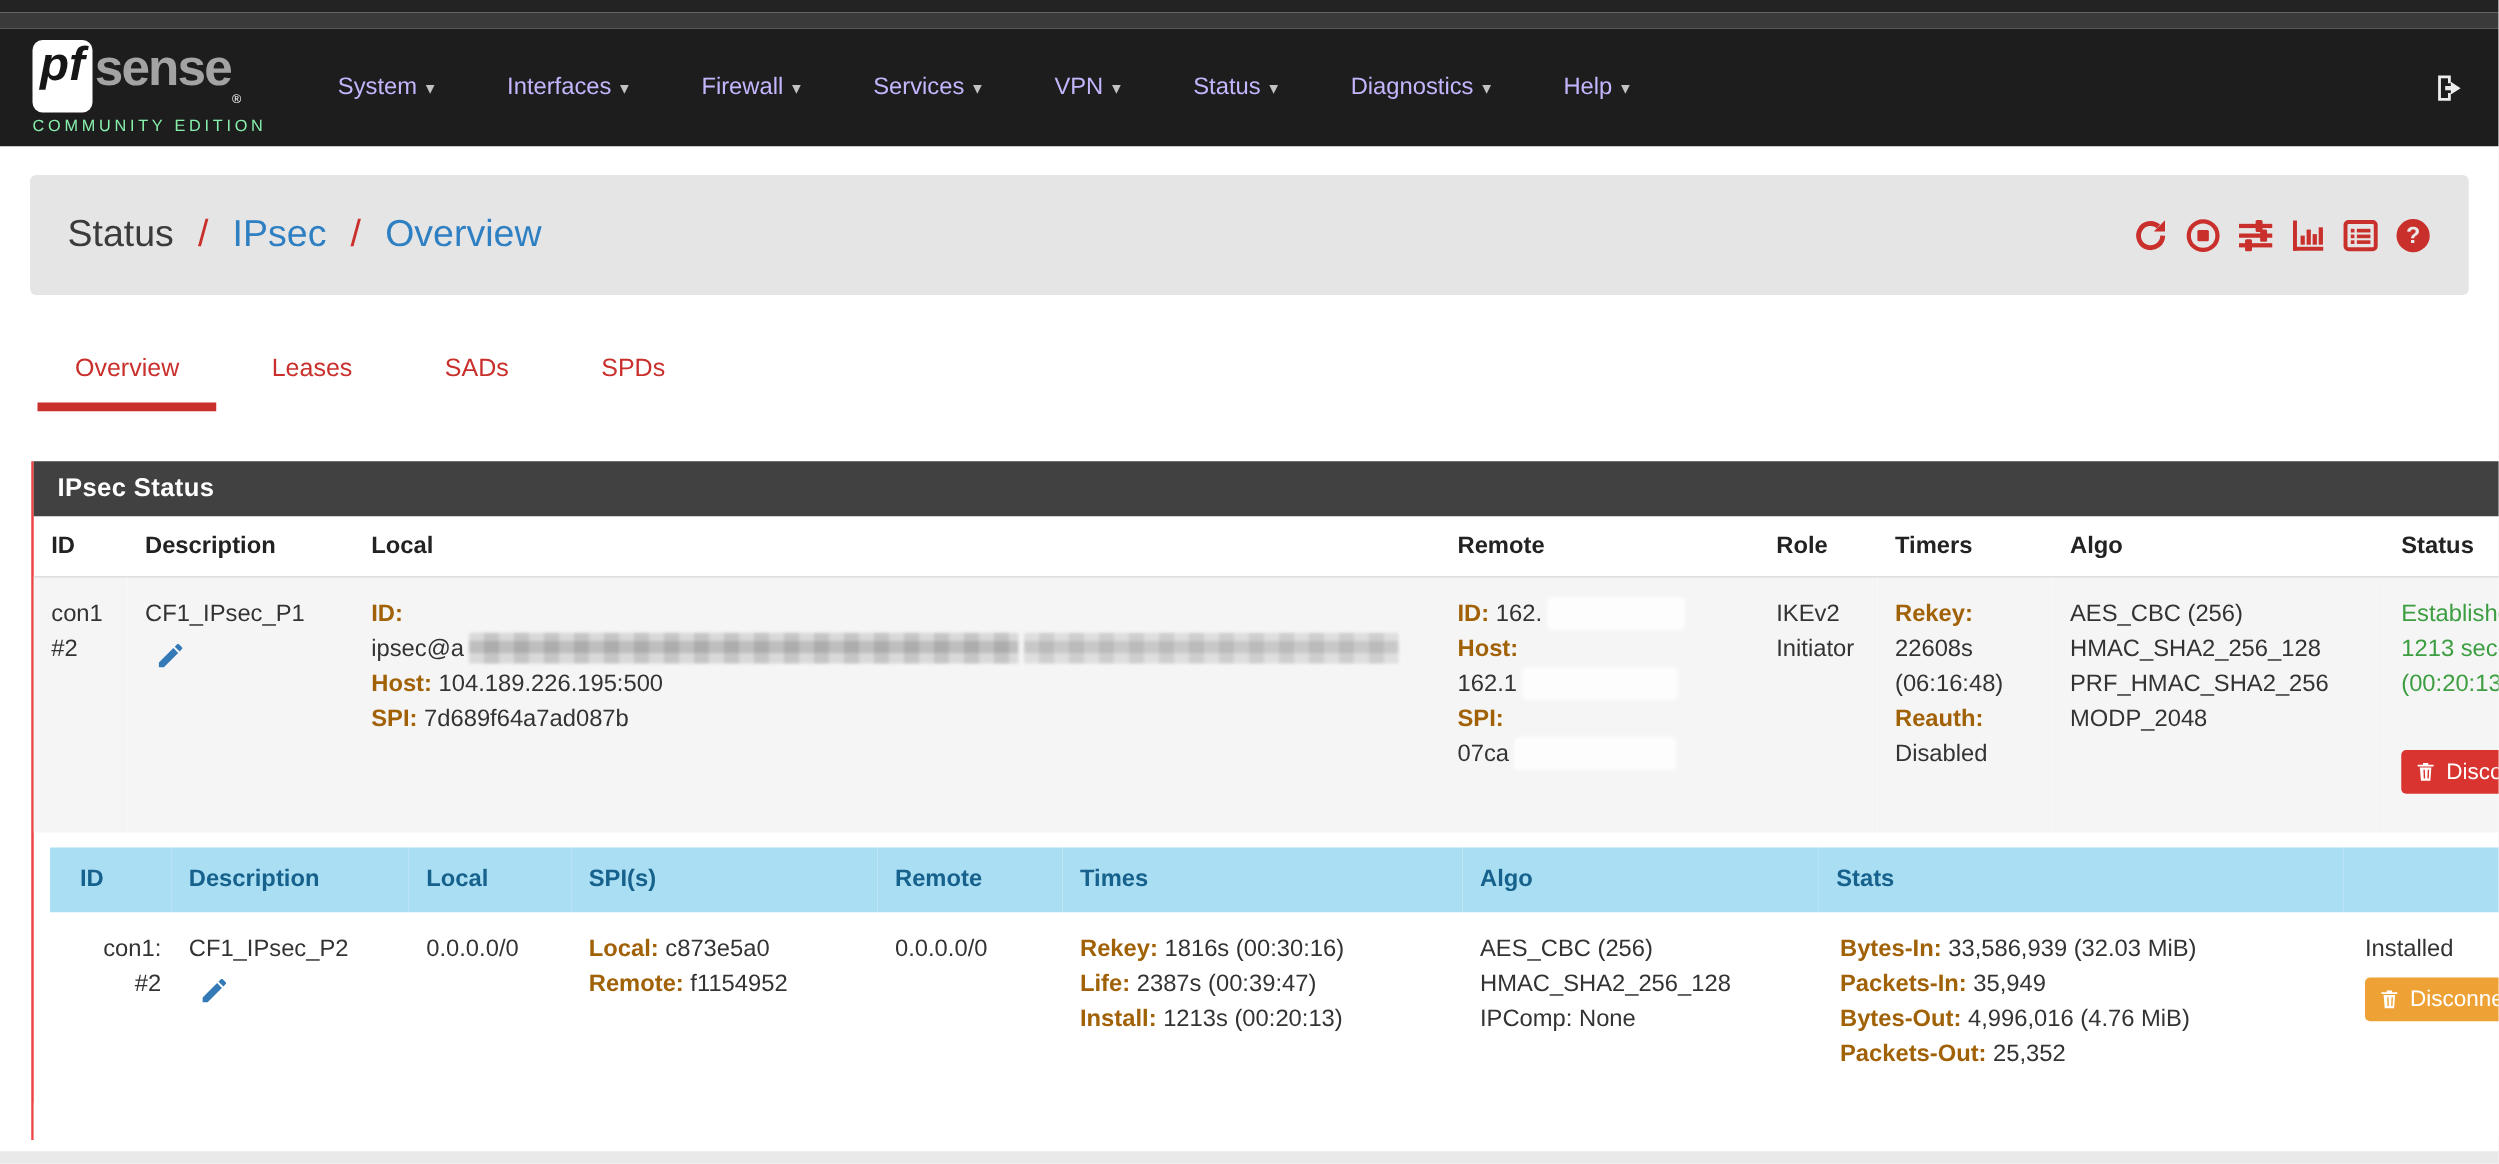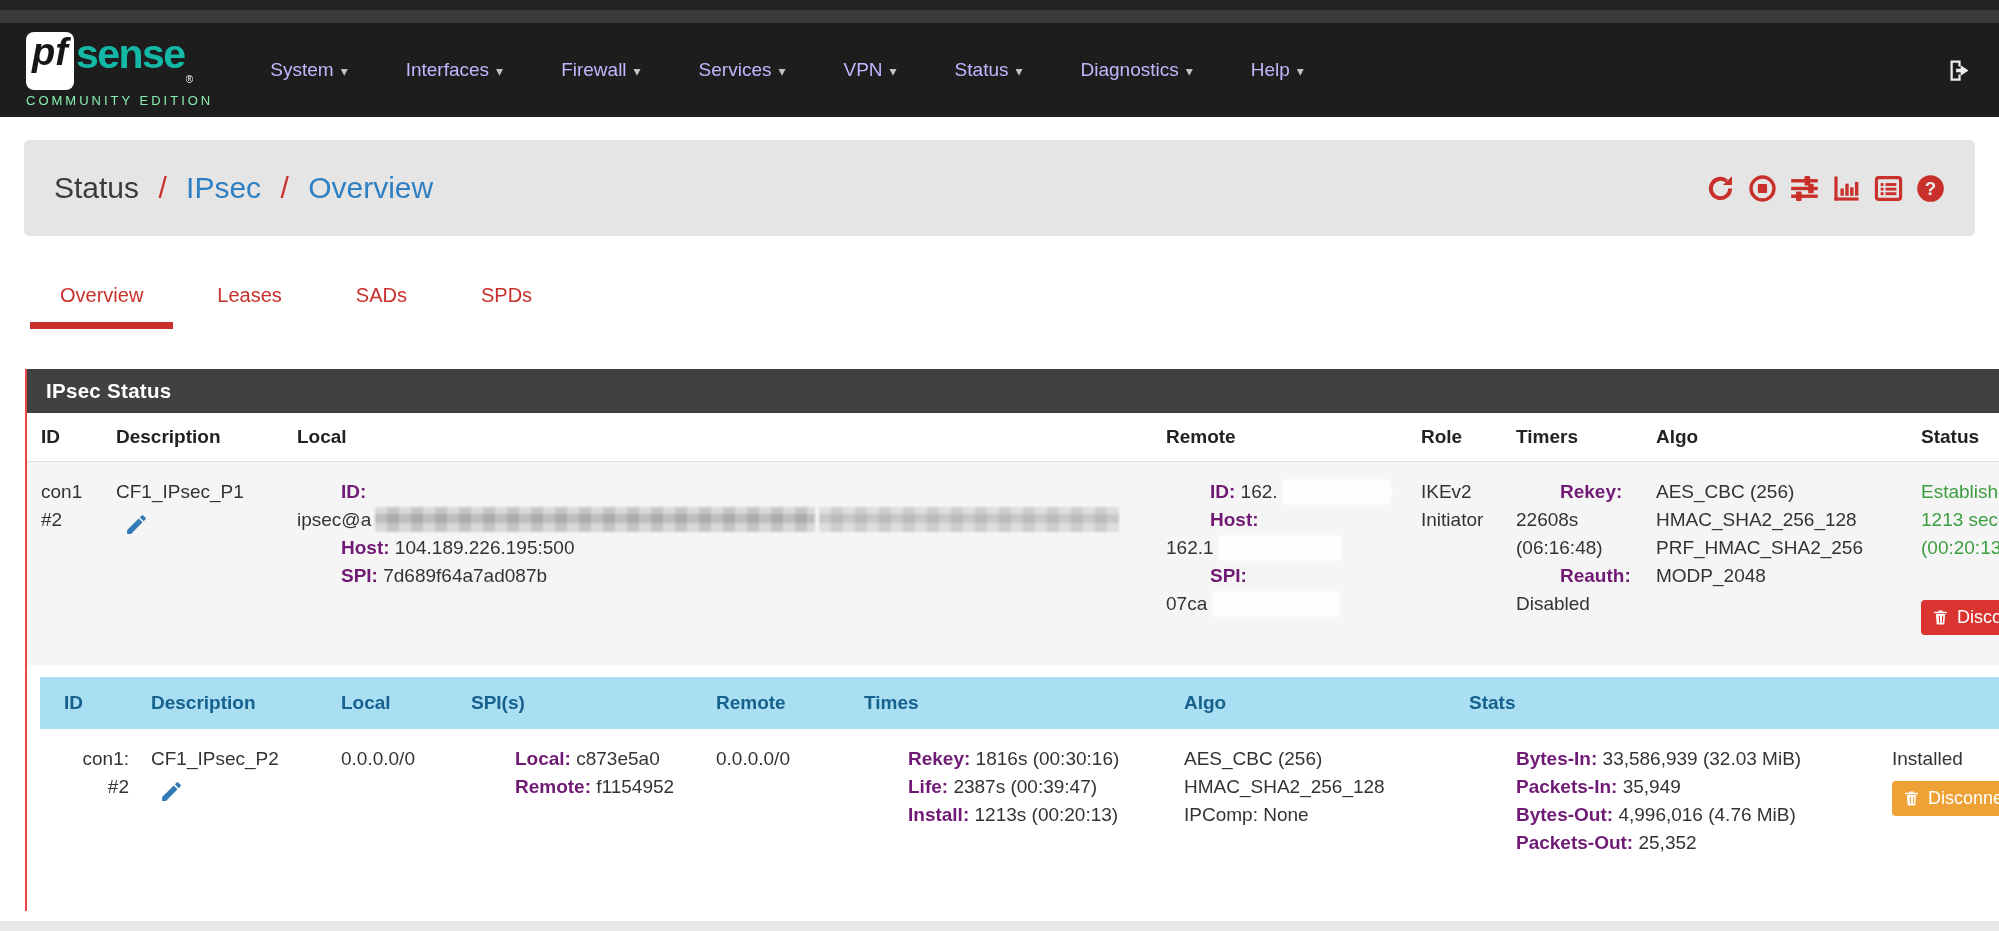--- a/index.html
+++ b/index.html
@@ -9,21 +9,21 @@
 
   
   .chrome-top { height:10px; background:#232323; }
   .chrome-strip { height:13px; background:#3a3a3a; }
 
   
   .navbar { height:94px; background:#1d1d1d; display:flex; align-items:center; padding:0 26px; }
   .brand { display:flex; flex-direction:column; margin-right:12px; }
   .brand-row { display:flex; align-items:flex-start; }
   .pf-box { background:#fff; color:#161616; border-radius:8px; padding:1px 6px 17px 6px; font-weight:bold; font-style:italic; font-size:38px; line-height:1.05; }
-  .sense { color:#14b8a6; font-weight:bold; font-size:41px; letter-spacing:-1.5px; margin-left:2px; line-height:1.1; }
+  .sense { color:#a3a3a3; font-weight:bold; font-size:41px; letter-spacing:-1.5px; margin-left:2px; line-height:1.1; }
   .reg { color:#fff; font-size:10px; align-self:flex-end; margin:0 0 5px 1px; }
   .edition { color:#86efac; font-size:13px; font-weight:normal; letter-spacing:3px; margin-top:3px; white-space:nowrap; }
   .nav-menu { display:flex; list-style:none; margin-left:16px; }
   .nav-item { color:#c4b5fd; font-size:19px; padding:10px 29px; cursor:pointer; white-space:nowrap; }
   .caret { display:inline-block; margin-left:7px; color:#c2c2c2; font-size:14px; }
   .caret::after { content:"▾"; }
   .logout { margin-left:auto; cursor:pointer; display:flex; align-items:center; }
   .logout svg { fill:#ededed; }
 
   
@@ -48,21 +48,21 @@
   .panel-header { background:#414141; color:#fff; font-weight:bold; font-size:20.5px; padding:10px 19px; width:2100px; letter-spacing:.3px; }
 
   table { border-collapse:collapse; table-layout:fixed; font-size:19px; color:#333; }
   .ike-table { width:2100px; }
   .ike-table th { text-align:left; font-weight:bold; color:#222; padding:13px 8px 13px 14px; border-bottom:1px solid #ddd; }
   .ike-table td { vertical-align:top; padding:16px 8px 30px 14px; line-height:28px; }
   .ike-row { background:#f5f5f5; }
   .pl8 { padding-left:8px !important; }
 
   .cell-line { display:block; }
-  b { color:#701a75;margin-left:44px; }
+  b { color:#a16207; }
 
   .pencil { margin:6px 0 0 8px; cursor:pointer; display:inline-block; }
   .pencil svg { fill:#337ab7; width:25px; height:25px; }
 
   .redact-dark { display:inline-block; height:25px; border-radius:2px; vertical-align:-6px; margin-left:4px;
     background: repeating-linear-gradient(90deg,#d9d9d9 0 12px,#c5c5c5 12px 24px),
                 repeating-linear-gradient(0deg, rgba(255,255,255,.4) 0 9px, rgba(150,150,150,.3) 9px 18px);
     background-blend-mode:multiply; filter:blur(1.3px); }
   .redact-light { display:inline-block; height:24px; border-radius:2px; vertical-align:-6px; margin-left:5px;
     background:#fdfdfd; box-shadow:0 0 5px rgba(255,255,255,.95); filter:blur(.4px); }

